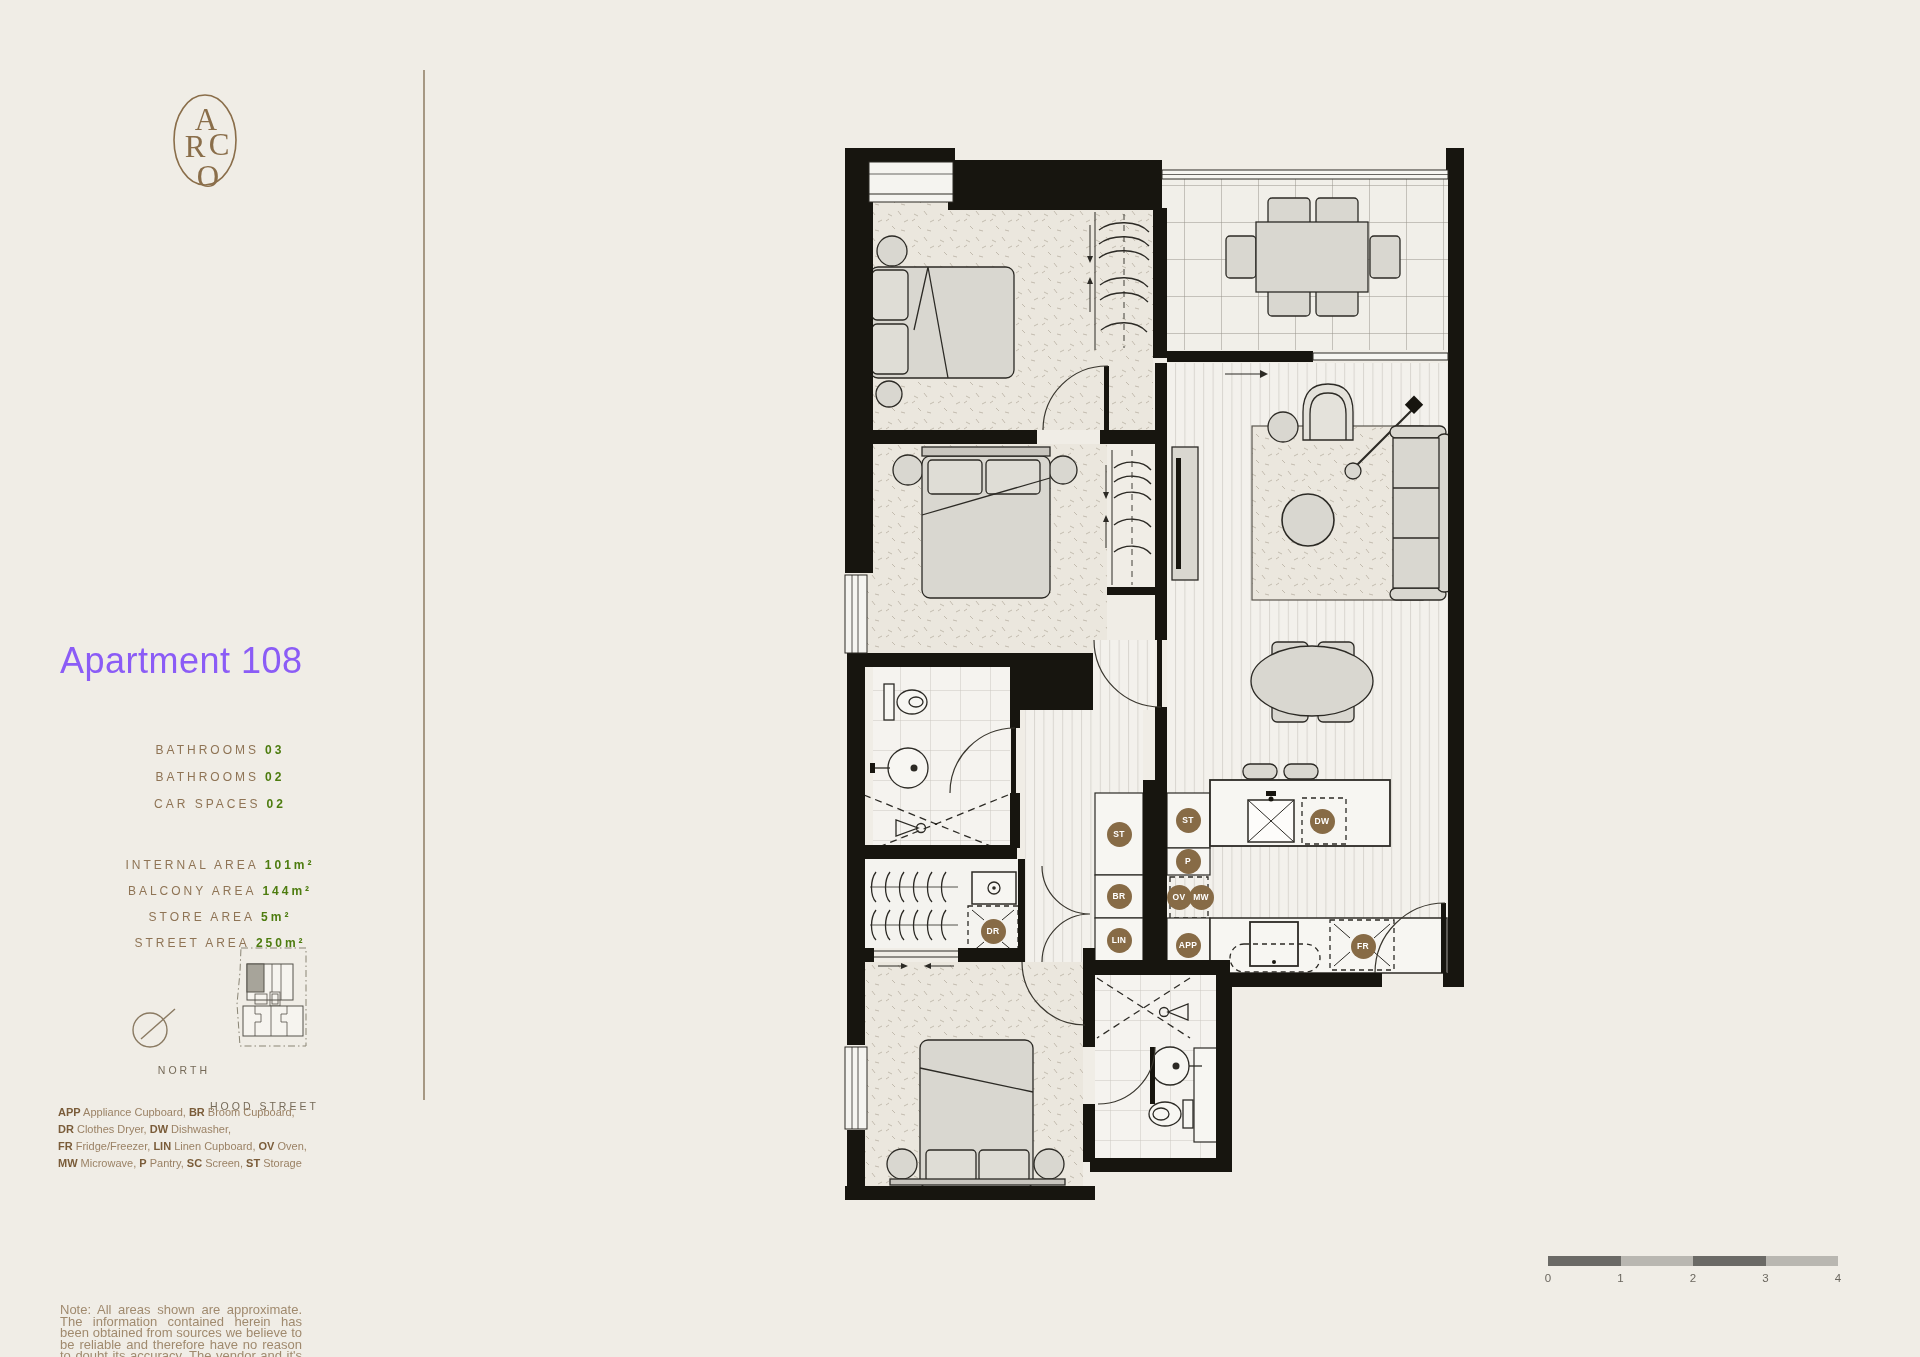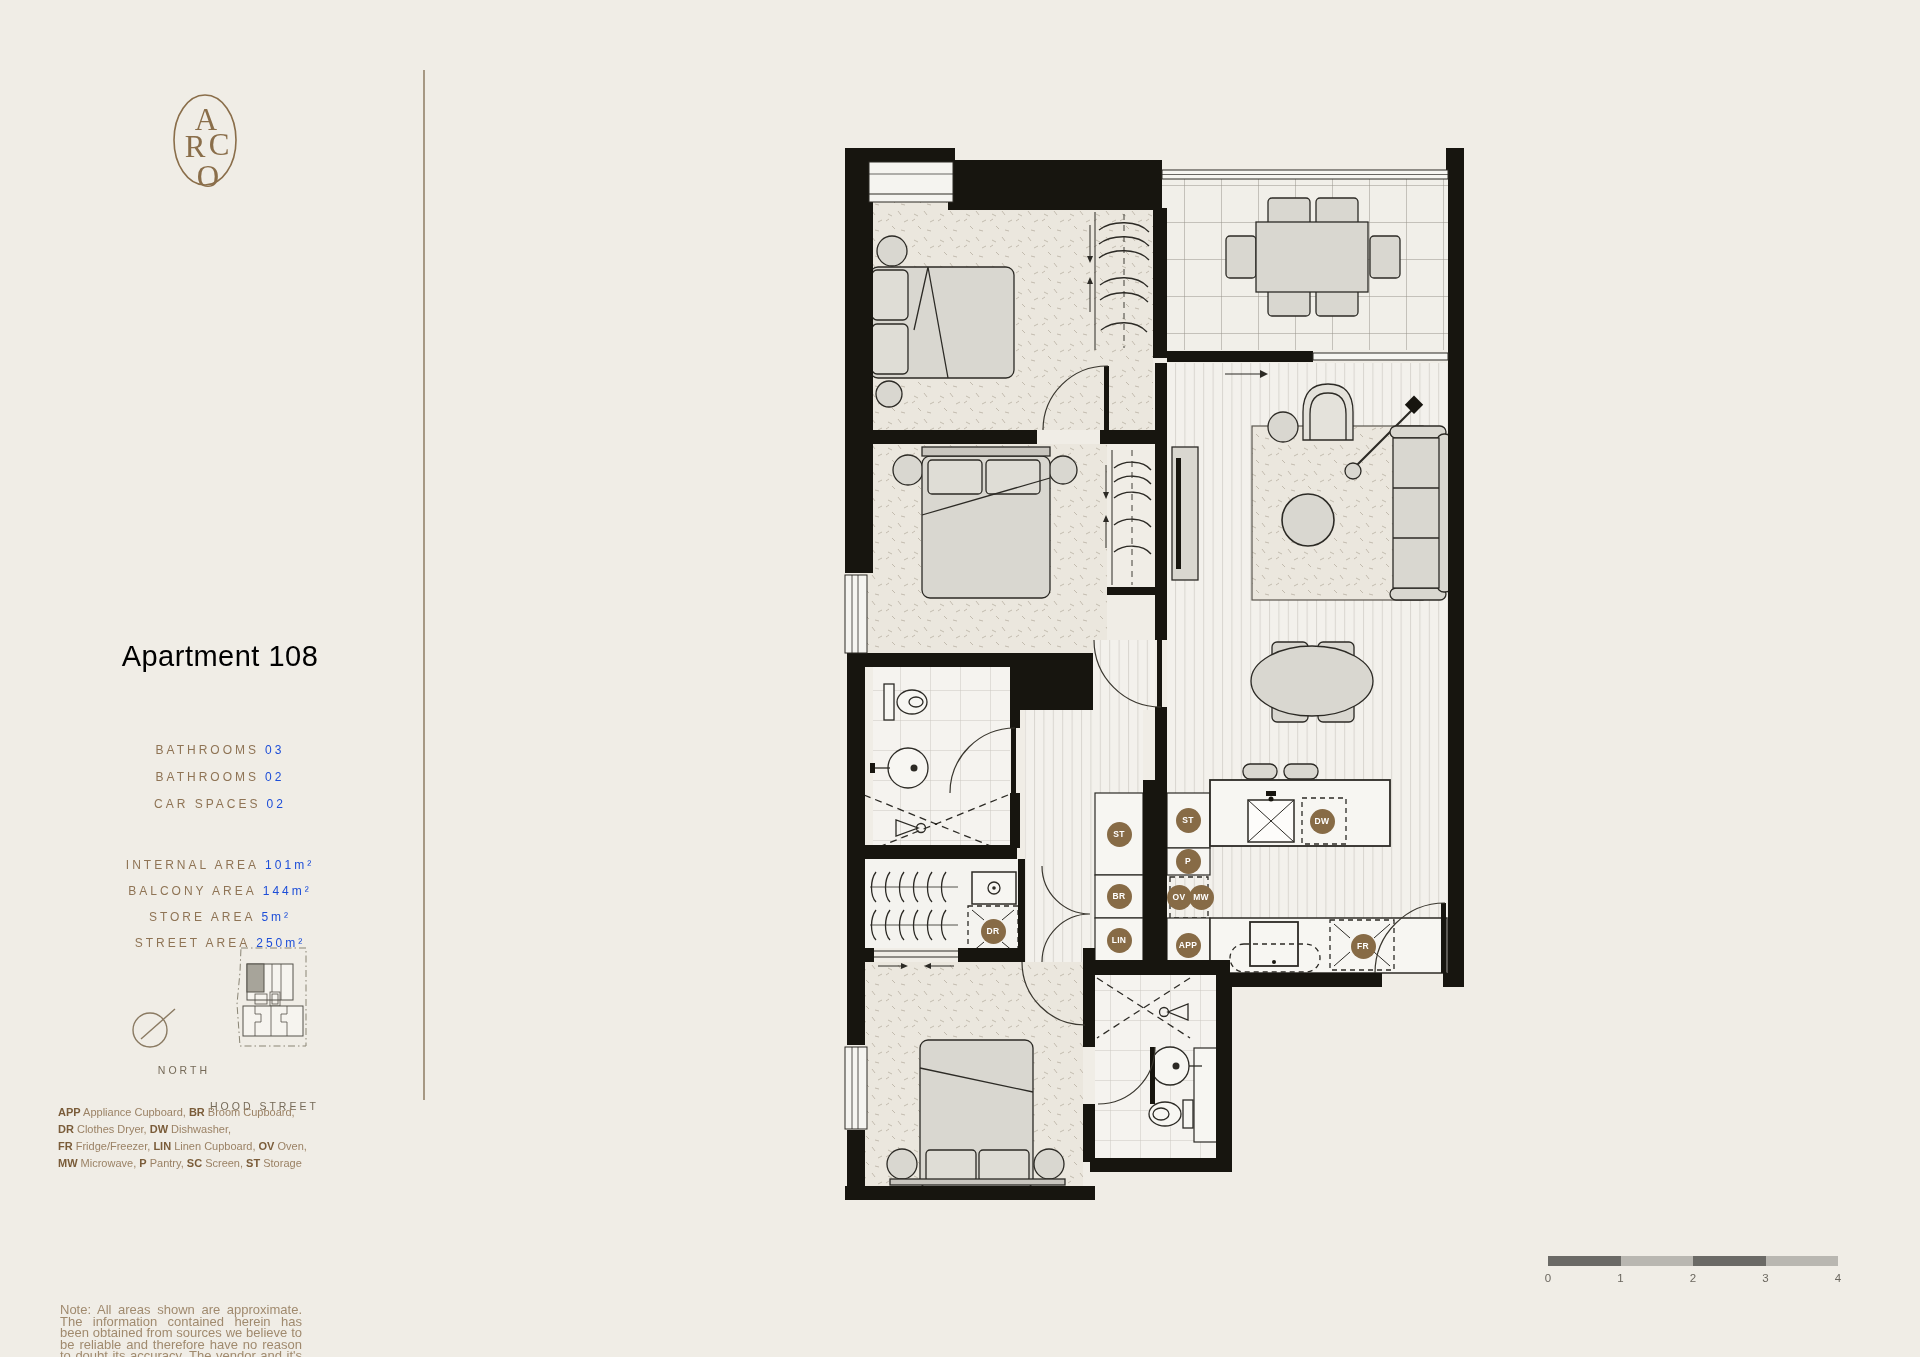--- a/index.html
+++ b/index.html
@@ -1,28 +1,28 @@
 <!DOCTYPE html>
 <html><head>
 <meta charset="utf-8">
 <style>
   html,body{margin:0;padding:0;background:#f0ede6;font-family:"Liberation Sans",sans-serif;}
   .page{position:relative;width:1920px;height:1357px;background:#f0ede6;overflow:hidden;}
   .abs{position:absolute;}
   .divider{position:absolute;left:423px;top:70px;width:1.5px;height:1030px;background:#8d7b61;opacity:.75;}
   .logo-svg{position:absolute;left:150px;top:86px;width:110px;height:112px;}
   .logo-svg text{font-family:"Liberation Serif",serif;fill:#8a6e4a;}
-  .title{position:absolute;left:60px;top:640px;width:320px;text-align:center;
-         font-size:29px;letter-spacing:.5px;color:#000000;font-weight:400;}
+  .title{position:absolute;left:60px;top:640px;width:320px;text-align:left;
+         font-size:36px;letter-spacing:.5px;color:#8b5cf6;font-weight:400;}
   .stats,.areas{position:absolute;left:50px;width:340px;text-align:center;color:#8f7455;}
   .stats{top:737px;}
   .areas{top:828px;margin-top:24px;}
   .stat-row{line-height:27px;font-size:12px;letter-spacing:3px;}
   .areas .stat-row{line-height:26px;}
-  .stat-value{font-weight:normal;color:#1d4ed8;margin-left:6px;}
+  .stat-value{font-weight:bold;color:#4d7c0f;margin-left:6px;}
   .compass-label,.keyplan-label{position:absolute;top:1064px;font-size:10.5px;letter-spacing:3px;color:#756a58;}
   .compass-label{left:90px;width:120px;text-align:right;}
   .keyplan-label{left:210px;width:135px;text-align:left;margin-top:36px;}
   .legend{position:absolute;left:58px;top:1104px;width:324px;text-align:left;
           font-size:11px;line-height:17px;color:#9b8265;}
   .legend b{color:#7a5c39;}
   .note{position:absolute;left:60px;top:1304px;width:242px;font-size:13px;line-height:11.5px;
         color:#a08a6e;text-align:justify;text-align-last:center;}
   .plan-svg{position:absolute;left:830px;top:100px;width:680px;height:1120px;}
   .tag{position:absolute;width:25px;height:25px;border-radius:50%;background:#876b46;color:#fff;

